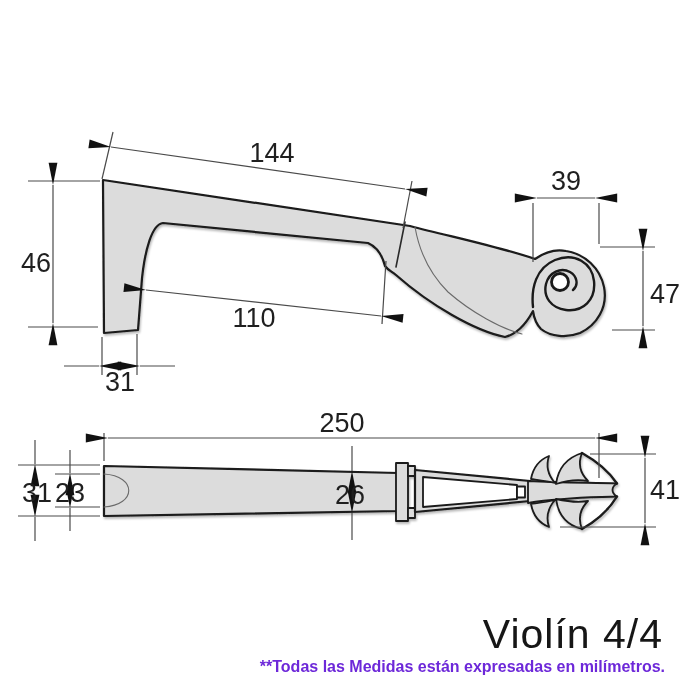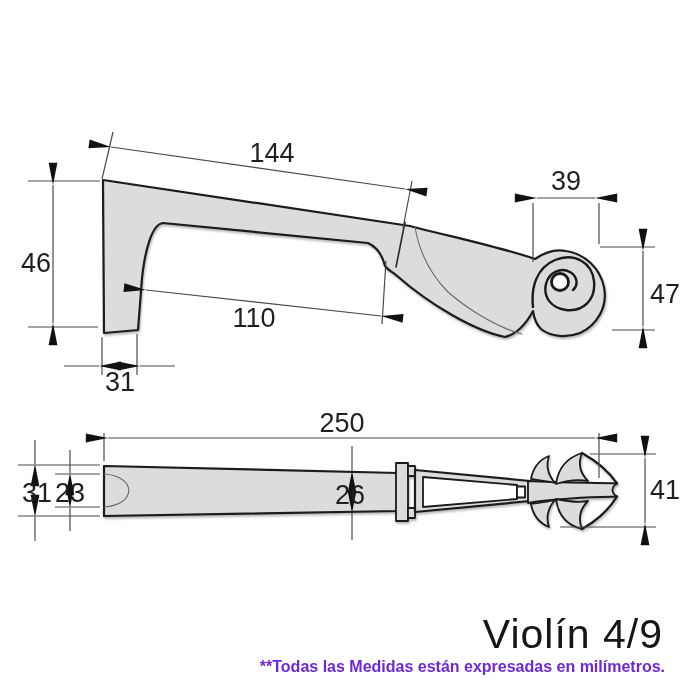--- a/index.html
+++ b/index.html
@@ -165,15 +165,15 @@
 
     <g>
       <path class="dim" d="M590,454 L656,454"></path>
       <path class="dim" d="M560,527 L656,527"></path>
       <line class="dim" x1="645" y1="458" x2="645" y2="523" marker-start="url(#arr)" marker-end="url(#arr)"></line>
       <text class="dim-text" x="650" y="499">41</text>
     </g>
   </g>
 </svg>
 
-<div id="title-block">Violín 4/9</div>
+<div id="title-block">Violín 4/4</div>
 <div id="footnote-block">**Todas las Medidas están expresadas en milímetros.</div>
 </div>
 
 </body></html>

